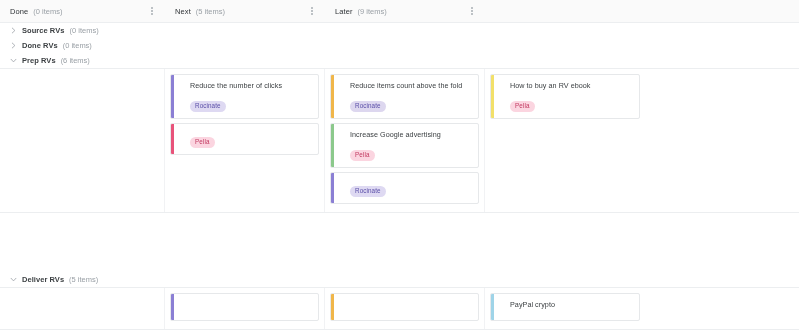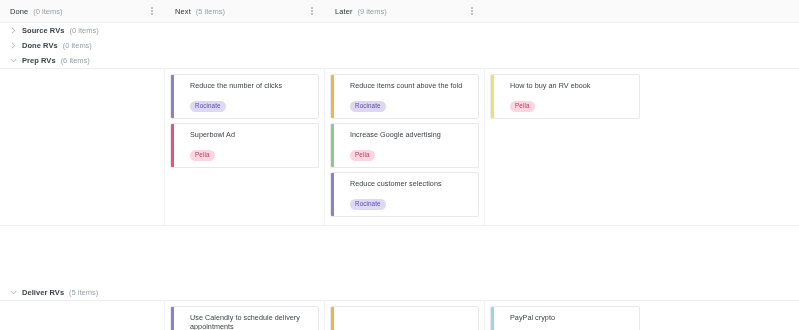--- a/index.html
+++ b/index.html
@@ -213,47 +213,46 @@
             <path d="M1.2 2.6 L4 5.6 L6.8 2.6" fill="none" stroke="#9aa0a6" stroke-width="0.9" stroke-linecap="round" stroke-linejoin="round"></path>
           </svg>
         </span>
         <span class="lane-name">Prep RVs</span>
         <span class="lane-count">(6 items)</span>
       </div>
       <div class="lane-body">
         <div class="lane-col first"></div>
         <div class="lane-col">
           <div class="card"><span class="card-stripe" style="background: rgb(139, 127, 212);"></span><div class="card-title">Reduce the number of clicks</div><span class="card-tag" style="background: rgb(222, 217, 242); color: rgb(91, 79, 168);">Rocinate</span></div>
-          <div class="card"><span class="card-stripe" style="background: rgb(232, 83, 122);"></span><div class="card-title">Superbowl Ad</div><span class="card-tag" style="background: rgb(251, 213, 224); color: rgb(194, 58, 97);">Pella</span></div>
+          <div class="card"><span class="card-stripe" style="background: rgb(232, 83, 122);"></span><span class="card-tag" style="background: rgb(251, 213, 224); color: rgb(194, 58, 97);">Pella</span></div>
         </div>
         <div class="lane-col">
           <div class="card"><span class="card-stripe" style="background: rgb(240, 182, 74);"></span><div class="card-title">Reduce items count above the fold</div><span class="card-tag" style="background: rgb(221, 215, 239); color: rgb(91, 79, 168);">Rocinate</span></div>
           <div class="card"><span class="card-stripe" style="background: rgb(140, 201, 140);"></span><div class="card-title">Increase Google advertising</div><span class="card-tag" style="background: rgb(251, 213, 224); color: rgb(194, 58, 97);">Pella</span></div>
-          <div class="card"><span class="card-stripe" style="background: rgb(139, 127, 212);"></span><div class="card-title">Reduce customer selections</div><span class="card-tag" style="background: rgb(222, 217, 242); color: rgb(91, 79, 168);">Rocinate</span></div>
+          <div class="card"><span class="card-stripe" style="background: rgb(139, 127, 212);"></span><span class="card-tag" style="background: rgb(222, 217, 242); color: rgb(91, 79, 168);">Rocinate</span></div>
         </div>
         <div class="lane-col last">
           <div class="card"><span class="card-stripe" style="background: rgb(242, 224, 106);"></span><div class="card-title">How to buy an RV ebook</div><span class="card-tag" style="background: rgb(251, 213, 224); color: rgb(194, 58, 97);">Pella</span></div>
         </div>
       </div>
       <div class="gap-region"></div>
       <div class="lane-header">
         <span class="lane-caret">
           <svg width="7" height="7" viewBox="0 0 8 8">
             <path d="M1.2 2.6 L4 5.6 L6.8 2.6" fill="none" stroke="#9aa0a6" stroke-width="0.9" stroke-linecap="round" stroke-linejoin="round"></path>
           </svg>
         </span>
         <span class="lane-name">Deliver RVs</span>
         <span class="lane-count">(5 items)</span>
       </div>
       <div class="lane-body">
         <div class="lane-col first"></div>
         <div class="lane-col">
           <div class="card">
             <span class="card-stripe" style="background: rgb(139, 127, 212);"></span>
-            <div class="card-title">Use Calendly to schedule delivery appointments</div>
           </div>
         </div>
         <div class="lane-col">
           <div class="card">
             <span class="card-stripe" style="background: rgb(240, 182, 74);"></span>
           </div>
         </div>
         <div class="lane-col last">
           <div class="card">
             <span class="card-stripe" style="background: rgb(159, 212, 232);"></span>

